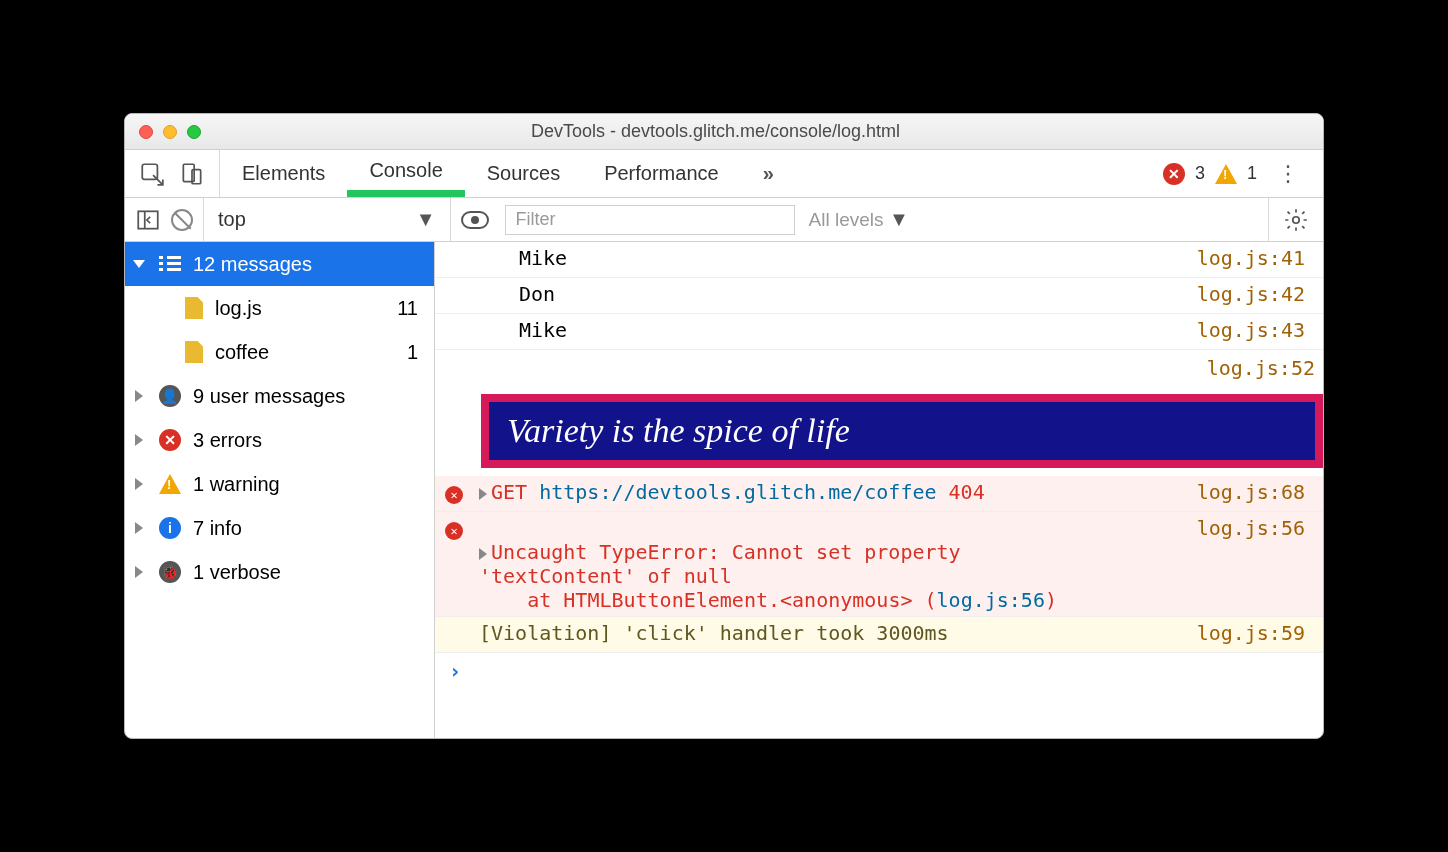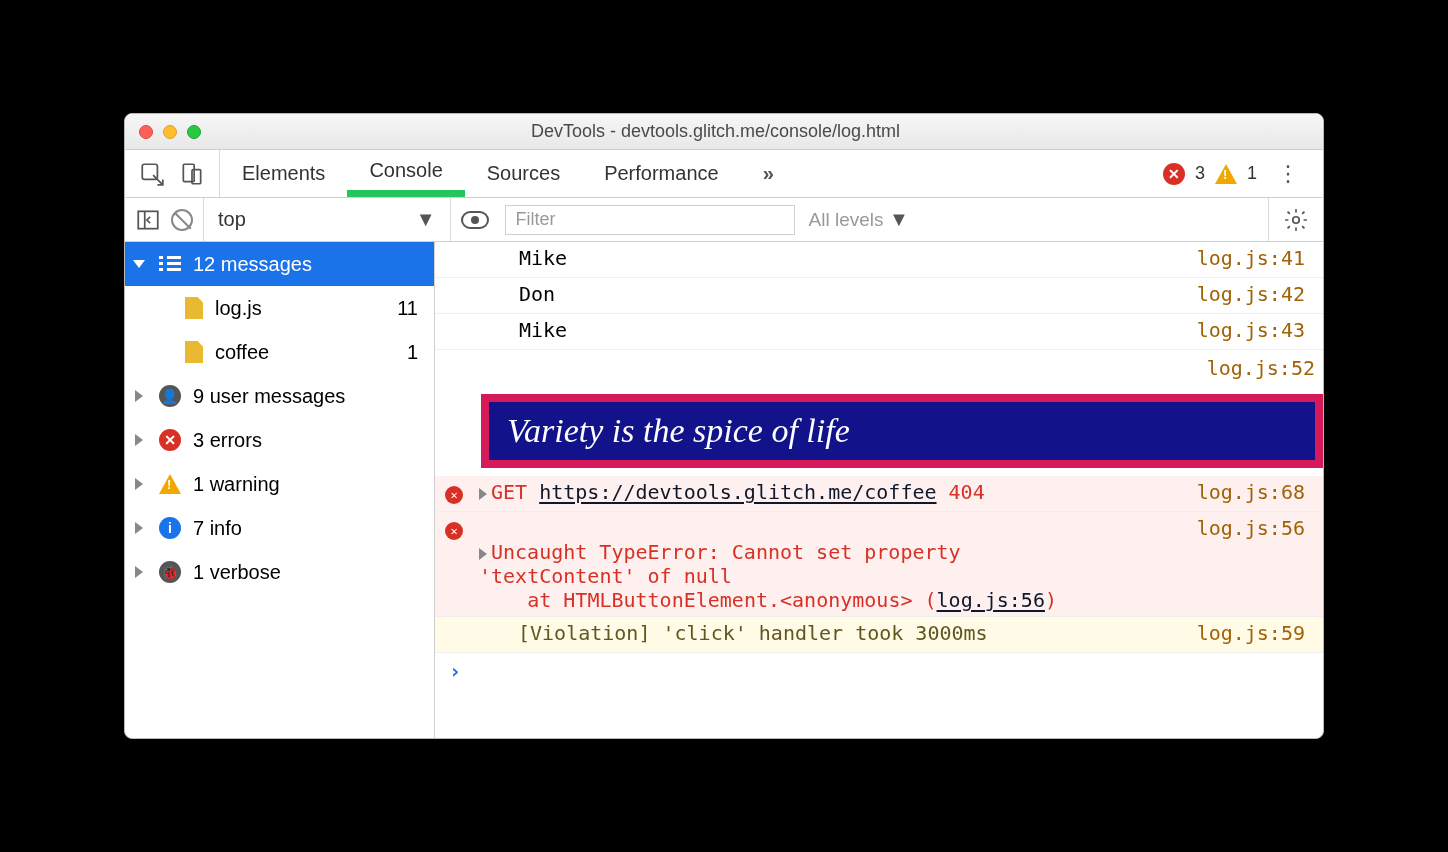--- a/index.html
+++ b/index.html
@@ -91,23 +91,23 @@
     linear-gradient(#fff,#fff) 8px 12px/14px 3px no-repeat;}
   
   .log-area{flex:1;overflow:auto;font-family:Menlo,Consolas,monospace;font-size:20px;}
   .log-row{display:flex;align-items:flex-start;border-bottom:1px solid #eee;padding:4px 10px 4px 0;min-height:36px;}
   .log-gutter{width:40px;flex-shrink:0;}
   .log-indent{width:40px;flex-shrink:0;}
   .log-content{flex:1;padding-left:4px;}
   .log-src{color:#a16207;text-underline-offset:3px;padding-right:8px;white-space:nowrap;}
   .styled-box{margin:8px 0 8px 46px;background:#12128a;border:8px solid #d6195a;color:#fff;font-style:italic;font-size:34px;padding:10px 18px;font-family:Liberation Serif, serif;}
   .row-error{background:#fdf0ef;}
-  .row-warn{background:#fffbe6;gap:39px;}
+  .row-warn{background:#fffbe6;}
   .err-text{color:#d93025;}
-  .link{color:#0f172a;text-decoration:underline;text-underline-offset:3px;}
+  .link{color:#0369a1;text-underline-offset:3px;}
   .tri{display:inline-block;width:0;height:0;border-top:6px solid transparent;border-bottom:6px solid transparent;border-left:8px solid #888;margin-right:4px;vertical-align:middle;}
   .tri.down{transform:rotate(90deg);border-left-color:#fff;}
   .small-err{width:18px;height:18px;border-radius:50%;background:#d93025;color:#fff;display:inline-flex;align-items:center;justify-content:center;font-size:12px;font-weight:bold;margin-left:10px;margin-top:4px;}
   .prompt{color:#1a73e8;font-weight:bold;padding:6px 14px;}
   svg.tool-ico{width:26px;height:26px;stroke:#555;fill:none;stroke-width:1.6;}
   .eye{width:28px;height:18px;border:2px solid #555;border-radius:80% 80% 80% 80%/120% 120% 120% 120%;display:inline-block;position:relative;margin:0 10px;}
   .eye::after{content:"";position:absolute;width:8px;height:8px;background:#555;border-radius:50%;top:3px;left:8px;}
   .no-ico{width:22px;height:22px;border:2px solid #888;border-radius:50%;position:relative;display:inline-block;}
   .no-ico::after{content:"";position:absolute;width:22px;height:2px;background:#888;top:9px;left:-1px;transform:rotate(45deg);}
   .chev{font-size:20px;color:#555;}

